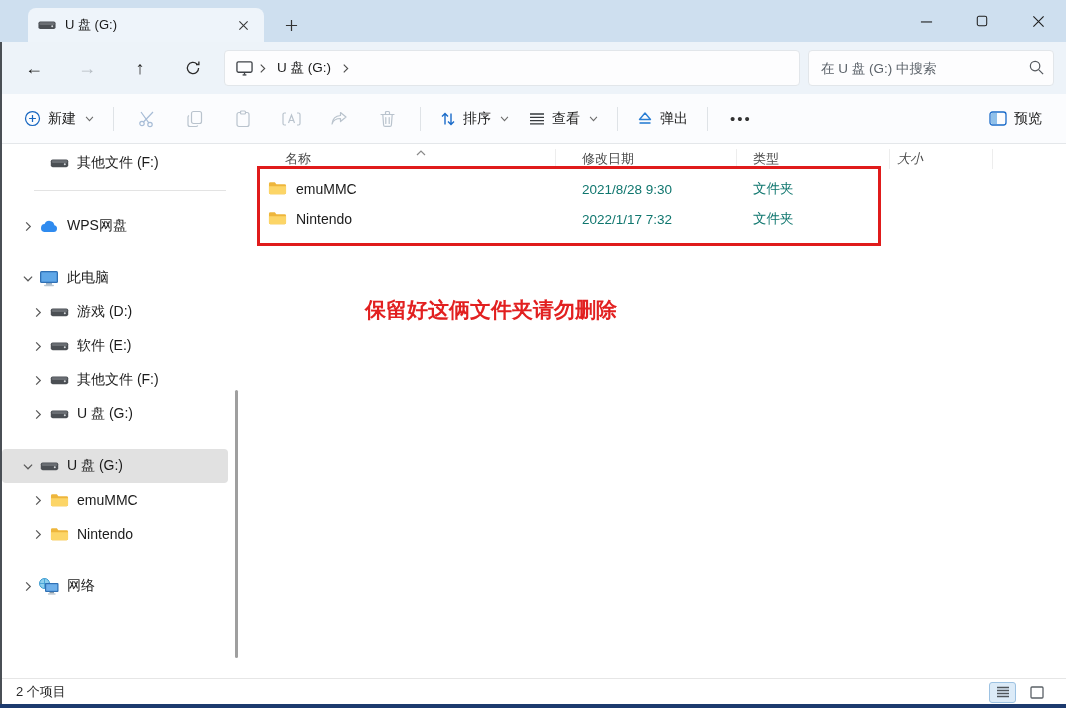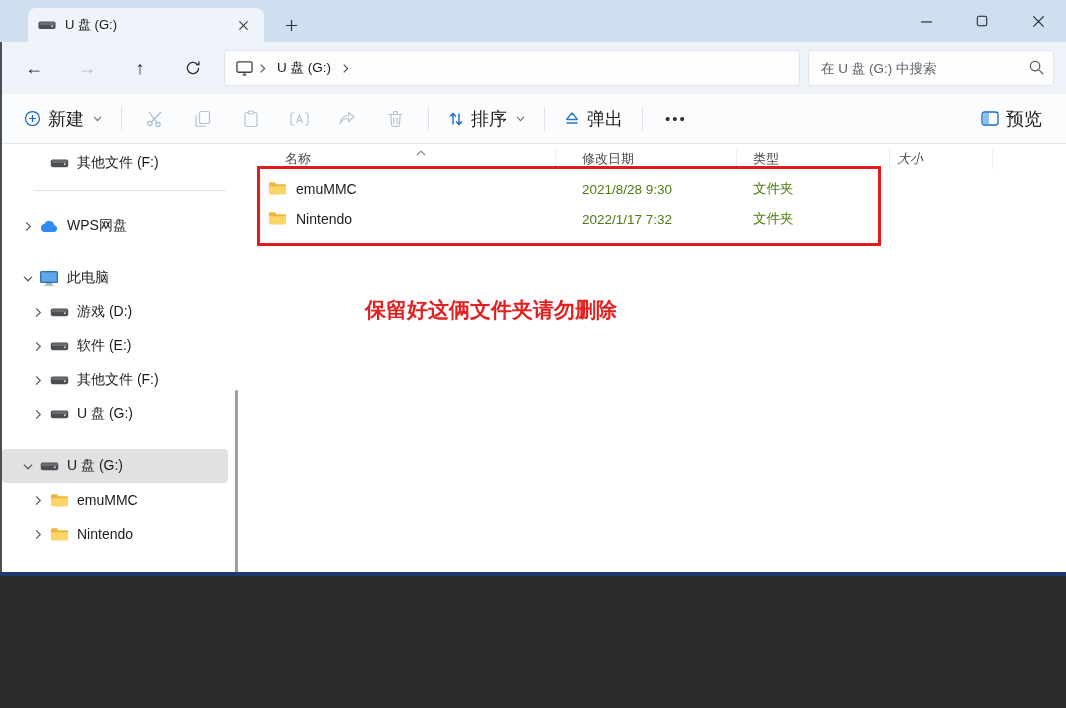--- a/index.html
+++ b/index.html
@@ -1,18 +1,18 @@
 <!DOCTYPE html>
 <html><head>
 <meta charset="utf-8">
 <style>
   * { margin:0; padding:0; box-sizing:border-box; }
   html,body { background:#2a2a2a; }
   body { font-family:"Liberation Sans","DejaVu Sans",sans-serif; }
-  .window { position:relative; width:1066px; height:576px; background:#ffffff; overflow:hidden; }
+  .window { position:relative; width:1066px; height:708px; background:#ffffff; overflow:hidden; }
 
   
   .titlebar { position:relative; height:42px; background:#cedfef; }
   .tab { position:absolute; left:28px; top:8px; width:236px; height:34px; background:#eef4fa;
          border-radius:8px 8px 0 0; display:flex; align-items:center; padding:0 10px; }
   .tab .ticon { display:flex; margin-right:9px; }
   .tab .ttitle { font-size:13px; color:#1a1a1a; }
   .tab .tclose { margin-left:auto; width:22px; height:22px; display:flex; align-items:center; justify-content:center;
                  border-radius:4px; cursor:default; }
   .newtab { position:absolute; left:278px; top:12px; width:26px; height:26px; display:flex; align-items:center;
@@ -33,21 +33,21 @@
   .searchbox input { width:100%; height:100%; background:#fdfdfe; border:1px solid #e2e6ea; border-radius:4px;
                      font-size:13.5px; color:#444; padding:0 32px 0 12px; font-family:inherit; outline:none; }
   .searchbox input::placeholder { color:#5d6artificial; }
   .searchbox input::placeholder { color:#5d646b; }
   .searchbox .mag { position:absolute; right:9px; top:9px; }
 
   
   .toolbar { height:50px; background:#fbfcfe; border-bottom:1px solid #e4e7ea; display:flex; align-items:center;
              padding:0 14px; }
   .tbtn { display:flex; align-items:center; gap:7px; height:36px; padding:0 10px; border-radius:4px;
-          font-size:18px; color:#1c1c1c; white-space:nowrap; }
+          font-size:14px; color:#1c1c1c; white-space:nowrap; }
   .tbtn .chev-s { display:flex; margin-left:2px; }
   .ibtn { width:40px; height:36px; display:flex; align-items:center; justify-content:center; border-radius:4px; margin:0 4px; }
   .tsep { width:1px; height:24px; background:#dfe3e7; margin:0 9px; }
   .spacer { flex:1; }
   .dots { font-size:15px; color:#333; letter-spacing:2px; }
 
   
   .bodyrow { display:flex; height:534px; }
   .sidebar { position:relative; width:248px; padding-top:2px; overflow:hidden; }
   .side-item { display:flex; align-items:center; height:34px; margin:0 20px 0 2px; border-radius:4px;
@@ -64,21 +64,21 @@
 
   .main { position:relative; flex:1; }
   .c-name { width:308px; } .c-date { width:181px; } .c-type { width:153px; } .c-size { width:103px; }
   .list-header { display:flex; height:30px; align-items:center; font-size:13px; color:#4a4a4a; position:relative; }
   .list-header .hc { height:20px; display:flex; align-items:center; border-right:1px solid #ededed; }
   .hc.c-name { padding-left:37px; } .hc.c-date { padding-left:26px; } .hc.c-type { padding-left:16px; } .hc.c-size { padding-left:7px;font-style:italic; }
   .sort-up { position:absolute; left:168px; top:0px; }
   .frow { display:flex; height:30px; align-items:center; font-size:14px; }
   .frow .cell { display:flex; align-items:center; }
   .frow .c-name { padding-left:20px; color:#1b1b1b; gap:9px; }
-  .frow .c-date, .frow .c-type, .frow .c-size { color:#4d7c0f; font-size:13.5px; }
+  .frow .c-date, .frow .c-type, .frow .c-size { color:#0f766e; font-size:13.5px; }
   .frow .c-date { padding-left:26px; } .frow .c-type { padding-left:16px; } .frow .c-size { padding-left:7px; }
 
   .redbox { position:absolute; left:9px; top:22px; width:624px; height:80px; border:3px solid #e01b1b; pointer-events:none; }
   .rednote { position:absolute; left:117px; top:152px; font-size:21px; font-weight:bold; color:#e22020; white-space:nowrap; }
 
   
   .statusbar { height:27px; border-top:1px solid #e6e6e6; display:flex; align-items:center; padding:0 16px;
                font-size:13px; color:#2b2b2b; background:#fff; }
   .sb-right { margin-left:auto; display:flex; align-items:center; gap:7px; }
   .vbtn { width:27px; height:21px; display:flex; align-items:center; justify-content:center; border-radius:3px; }
@@ -226,20 +226,33 @@
     </div>
     <div class="tsep"></div>
     <div class="tbtn">
       <span style="display:flex;">
         <svg width="16" height="16" viewBox="0 0 16 16">
             <path d="M5 13.5 V2.5 M2 5.5 L5 2.5 L8 5.5" fill="none" stroke="#1a6bc9" stroke-width="1.4"></path>
             <path d="M11 2.5 V13.5 M8 10.5 L11 13.5 L14 10.5" fill="none" stroke="#1a6bc9" stroke-width="1.4"></path>
           </svg>
       </span>
       <span>排序</span>
+      <span class="chev-s">
+        <svg width="9" height="6" viewBox="0 0 10 7">
+            <path d="M1 1 L5 5.5 L9 1" fill="none" stroke="#6c6c6c" stroke-width="1.2"></path>
+          </svg>
+      </span>
+    </div>
+    <div class="tbtn">
+      <span style="display:flex;">
+        <svg width="16" height="14" viewBox="0 0 16 14">
+            <path d="M1 2 H15 M1 5.3 H15 M1 8.6 H15 M1 11.9 H15" stroke="#34383c" stroke-width="1.3"></path>
+          </svg>
+      </span>
+      <span>查看</span>
       <span class="chev-s">
         <svg width="9" height="6" viewBox="0 0 10 7">
             <path d="M1 1 L5 5.5 L9 1" fill="none" stroke="#6c6c6c" stroke-width="1.2"></path>
           </svg>
       </span>
     </div>
     <div class="tsep"></div>
     <div class="tbtn">
       <span style="display:flex;">
         <svg width="16" height="15" viewBox="0 0 16 15">

